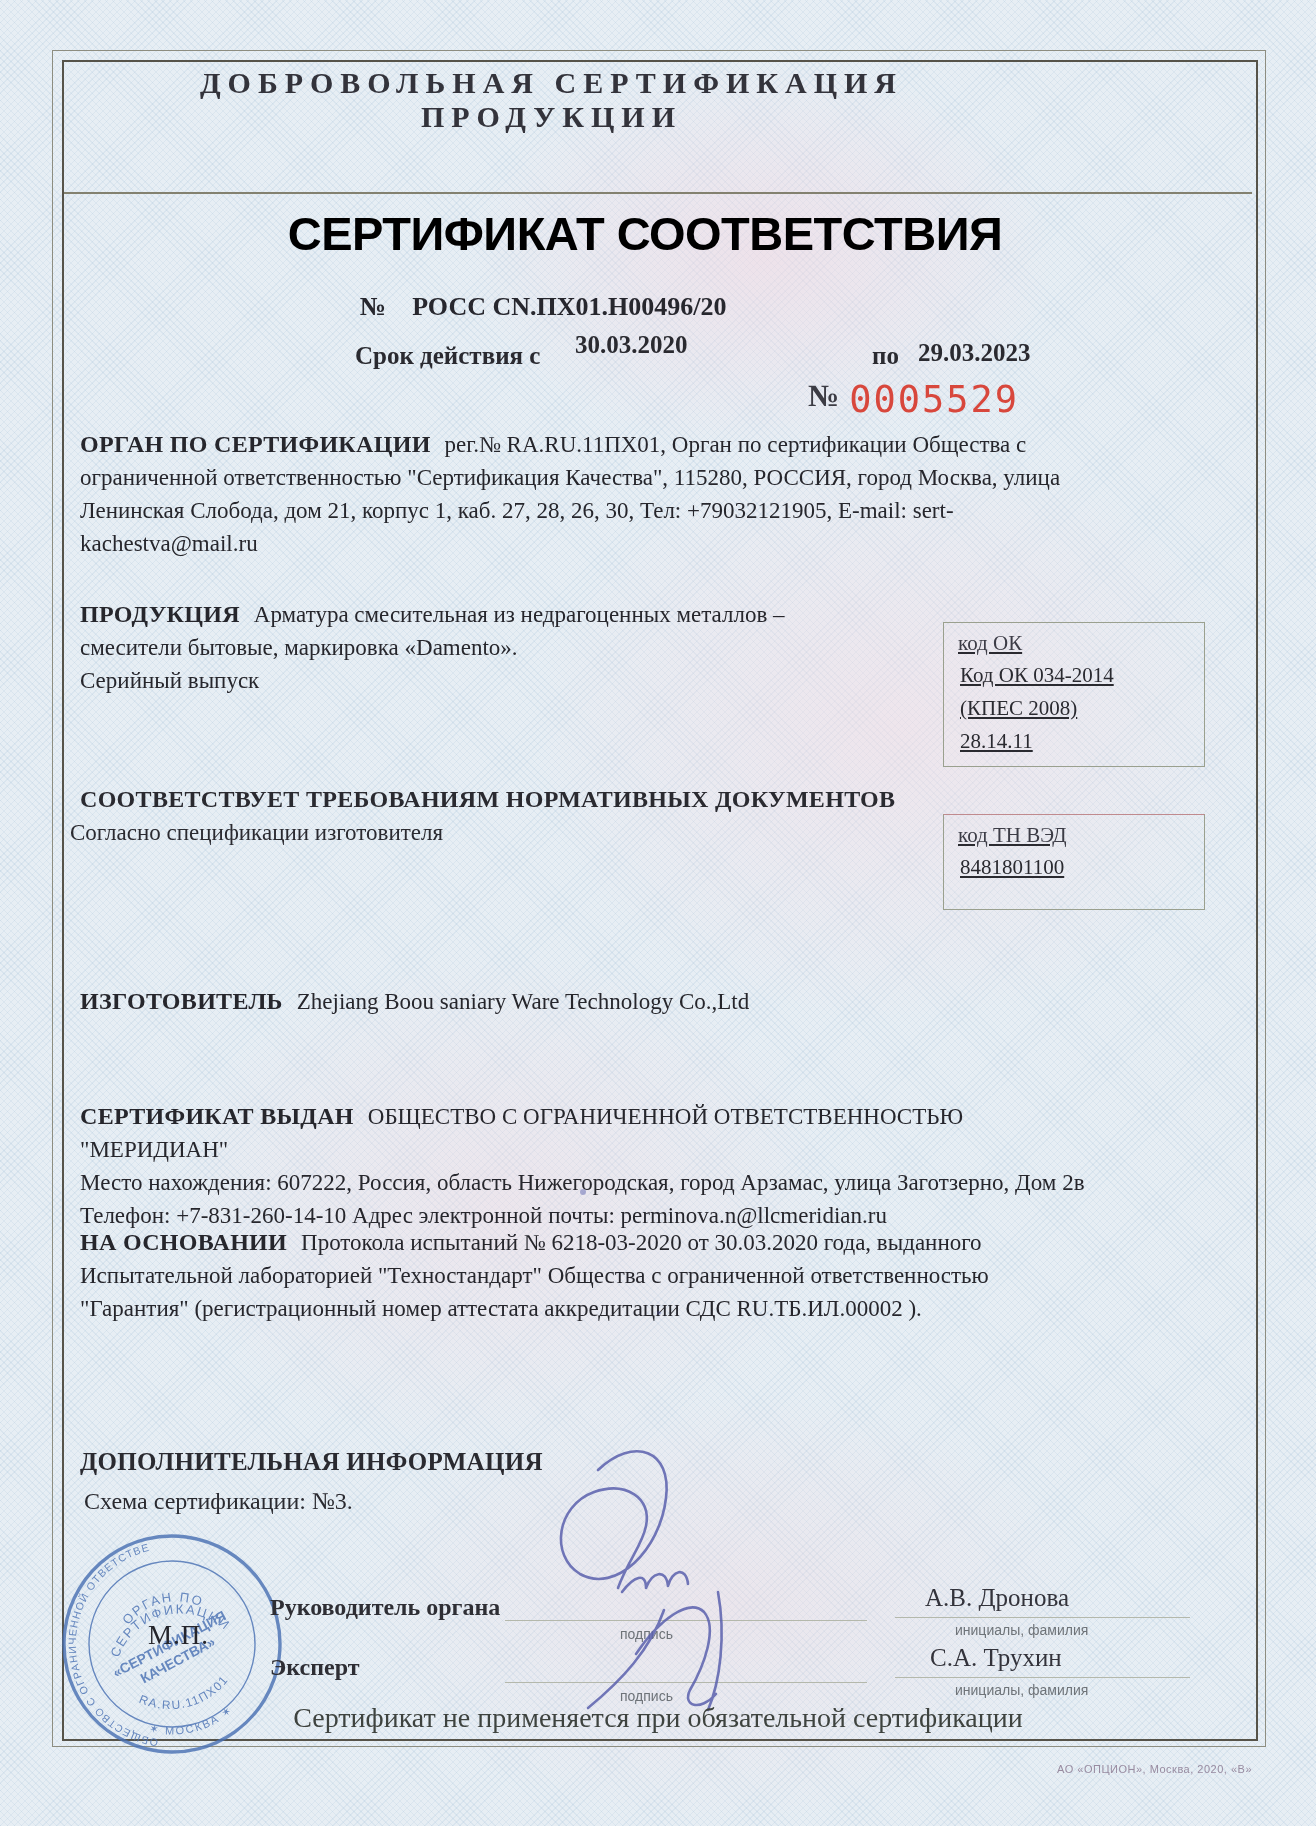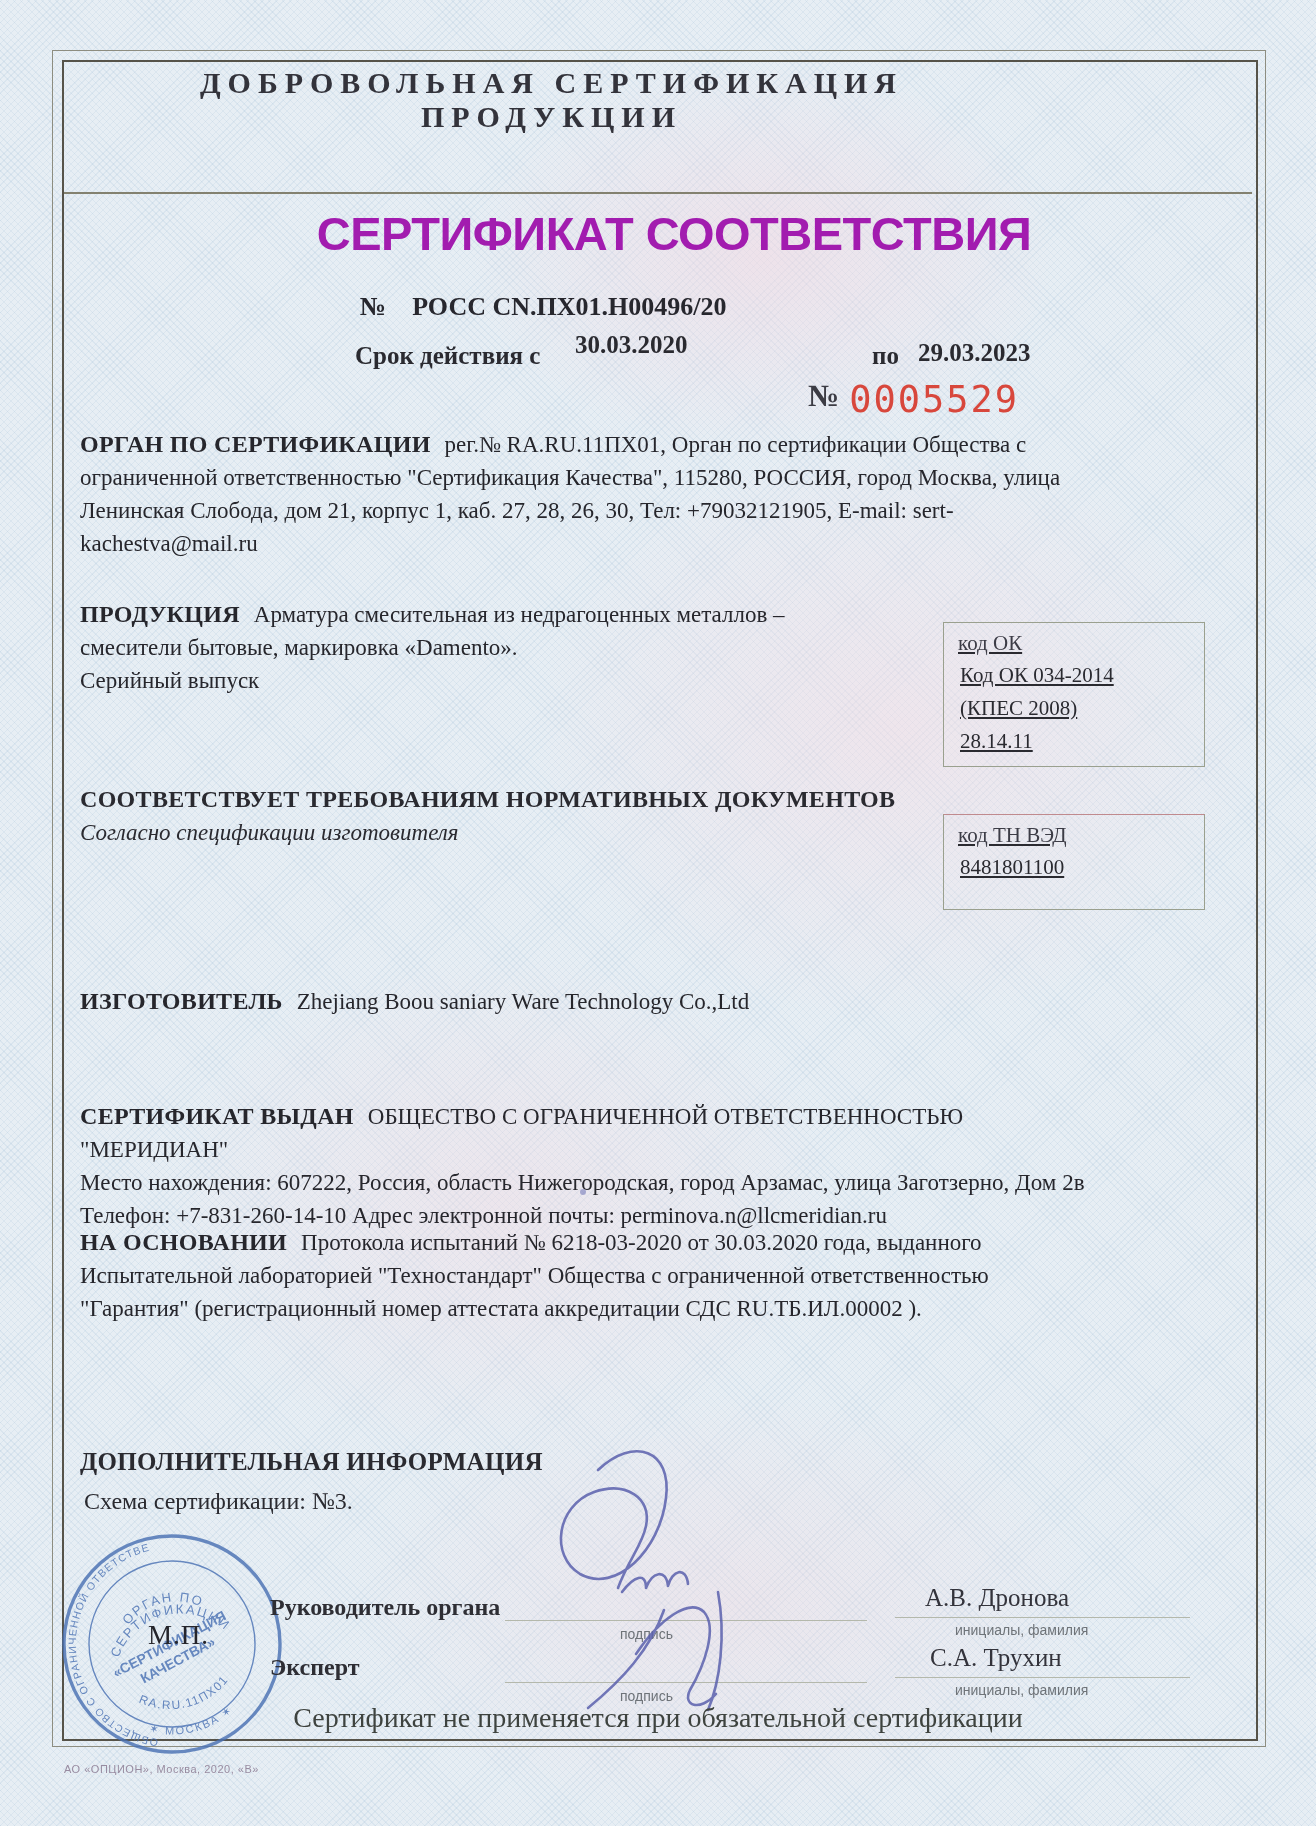--- a/index.html
+++ b/index.html
@@ -14,58 +14,58 @@
       radial-gradient(ellipse 520px 300px at 55% 88%, rgba(242,216,224,.38), transparent 72%),
       repeating-linear-gradient(45deg, rgba(139,176,206,.14) 0 1px, transparent 1px 5px),
       repeating-linear-gradient(-45deg, rgba(139,176,206,.14) 0 1px, transparent 1px 5px);
   }
   .abs{position:absolute;}
   .border-outer{left:52px;top:50px;width:1212px;height:1695px;border:1px solid #8d8d80;}
   .border-inner{left:62px;top:60px;width:1192px;height:1677px;border:2px solid #565349;}
   .hrule{left:64px;top:192px;width:1188px;height:0;border-top:2px solid #83816f;}
   .doc-header{left:64px;top:66px;width:975px;text-align:center;
     font-size:30px;font-weight:bold;letter-spacing:7px;color:#33333b;}
-  .doc-title{left:80px;top:206px;width:1188px;text-align:center;
+  .doc-title{left:51px;top:206px;width:1188px;text-align:center;
     font-family:"Liberation Sans",sans-serif;font-size:47px;font-weight:bold;
-    letter-spacing:-0.5px;color:#a21caf;}
+    letter-spacing:-0.5px;color:#000000;}
   .certno-line{left:360px;top:292px;font-size:26px;font-weight:bold;color:#27272e;}
   .certno-line .pref{margin-right:26px;}
   .validity-label{left:355px;top:342px;font-size:25px;font-weight:bold;}
   .valid-from{left:575px;top:331px;font-size:25px;font-weight:bold;}
   .valid-to-label{left:872px;top:342px;font-size:25px;font-weight:bold;}
   .valid-to{left:918px;top:339px;font-size:25px;font-weight:bold;}
   .serial-line{left:808px;top:378px;}
   .serial-line .pref{font-size:31px;font-weight:bold;color:#3c3c44;margin-right:10px;vertical-align:top;}
   .serial-line .num{font-family:"DejaVu Sans Mono",monospace;font-size:37px;
     letter-spacing:2px;color:#d8473c;font-weight:normal;}
   .para{margin:0;font-size:23px;line-height:33px;color:#26262c;}
   .lbl{font-weight:bold;font-size:24px;letter-spacing:.3px;margin-right:14px;}
   .block-org{left:80px;top:428px;width:1015px;}
   .block-prod{left:80px;top:598px;width:745px;}
   .block-conf-h{left:80px;top:786px;width:900px;font-size:24px;font-weight:bold;letter-spacing:.3px;}
-  .block-conf-t{left:80px;top:820px;width:900px;font-size:23px;font-style:italic;}
+  .block-conf-t{left:70px;top:820px;width:900px;font-size:23px;}
   .side-box{left:943px;width:262px;border:1px solid #9aa08e;box-sizing:border-box;
     padding:8px 14px;background:rgba(255,255,255,0.04);text-decoration:underline;}
   .side-box .cap{font-size:21px;color:#3c3c46;margin:0 0 4px 0;}
   .side-box .val{font-size:21px;line-height:31px;margin:2px;}
   .box-ok{top:622px;height:145px;}
   .box-tnved{top:814px;height:96px;border-top-color:#c08a8e;}
   .block-manu{left:80px;top:985px;width:1015px;}
   .block-issued{left:80px;top:1100px;width:1030px;}
   .block-basis{left:80px;top:1226px;width:1020px;}
   .block-add-h{left:80px;top:1448px;width:700px;font-size:25px;font-weight:bold;letter-spacing:.3px;}
   .block-add-t{left:84px;top:1488px;width:700px;font-size:24px;}
   .sig-role{font-size:24px;font-weight:bold;color:#2e2e34;}
   .sig-line{border-top:1px solid #b4b8ab;height:0;}
   .sig-cap{font-family:"Liberation Sans",sans-serif;font-size:14px;color:#6e7378;}
   .sig-name{font-size:25px;color:#33333b;}
   .mp{left:148px;top:1620px;font-size:27px;color:#25252b;letter-spacing:1px;}
   .bottom-note{left:64px;top:1702px;width:1188px;text-align:center;
     font-size:28px;color:#3e433f;}
-  .print-footer{left:64px;top:1763px;width:1188px;text-align:left;
+  .print-footer{left:64px;top:1763px;width:1188px;text-align:right;
     font-family:"Liberation Sans",sans-serif;font-size:11px;color:#988ba0;letter-spacing:.5px;}
   .stamp-wrap{left:44px;top:1516px;width:256px;height:256px;opacity:.82;}
   .ink-overlay{left:0;top:0;width:1316px;height:1826px;pointer-events:none;}
 </style>
 </head>
 <body>
 
 <div class="abs border-outer"></div>
 <div class="abs border-inner"></div>
 <div class="abs hrule"></div>

